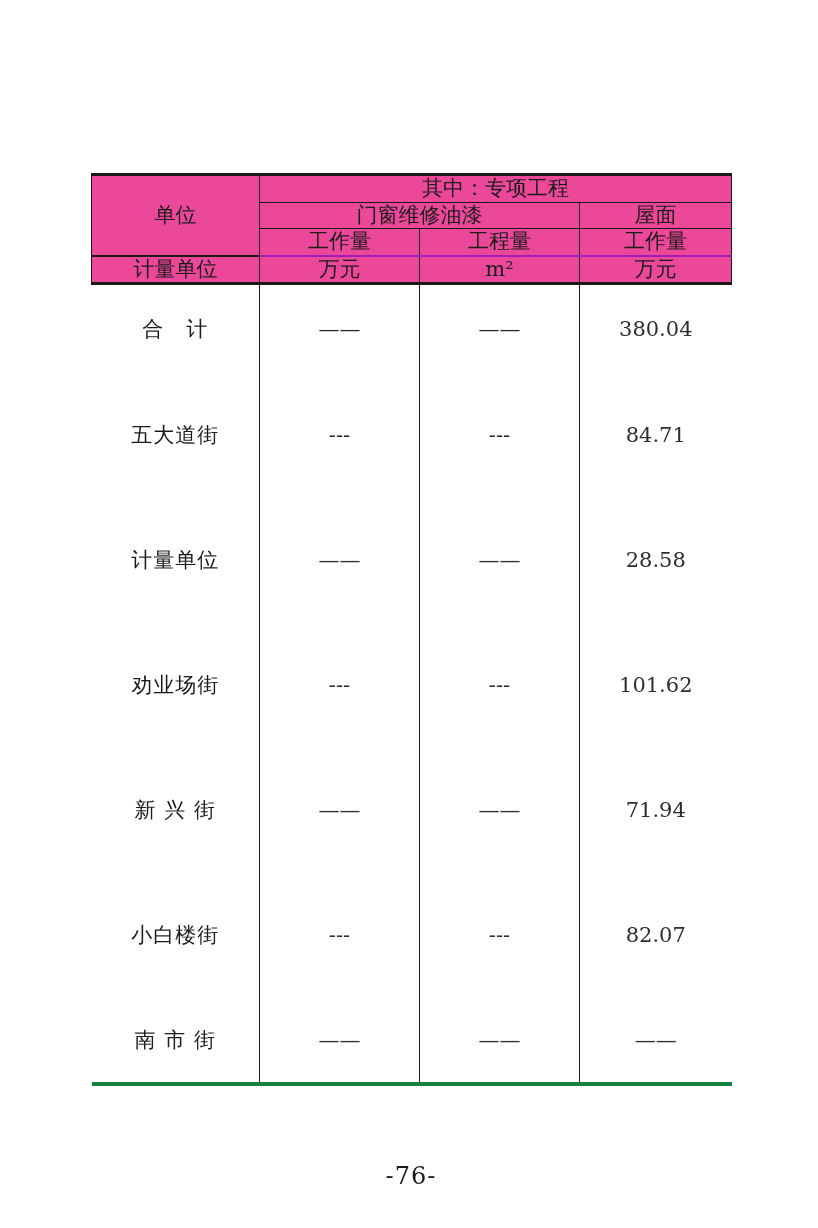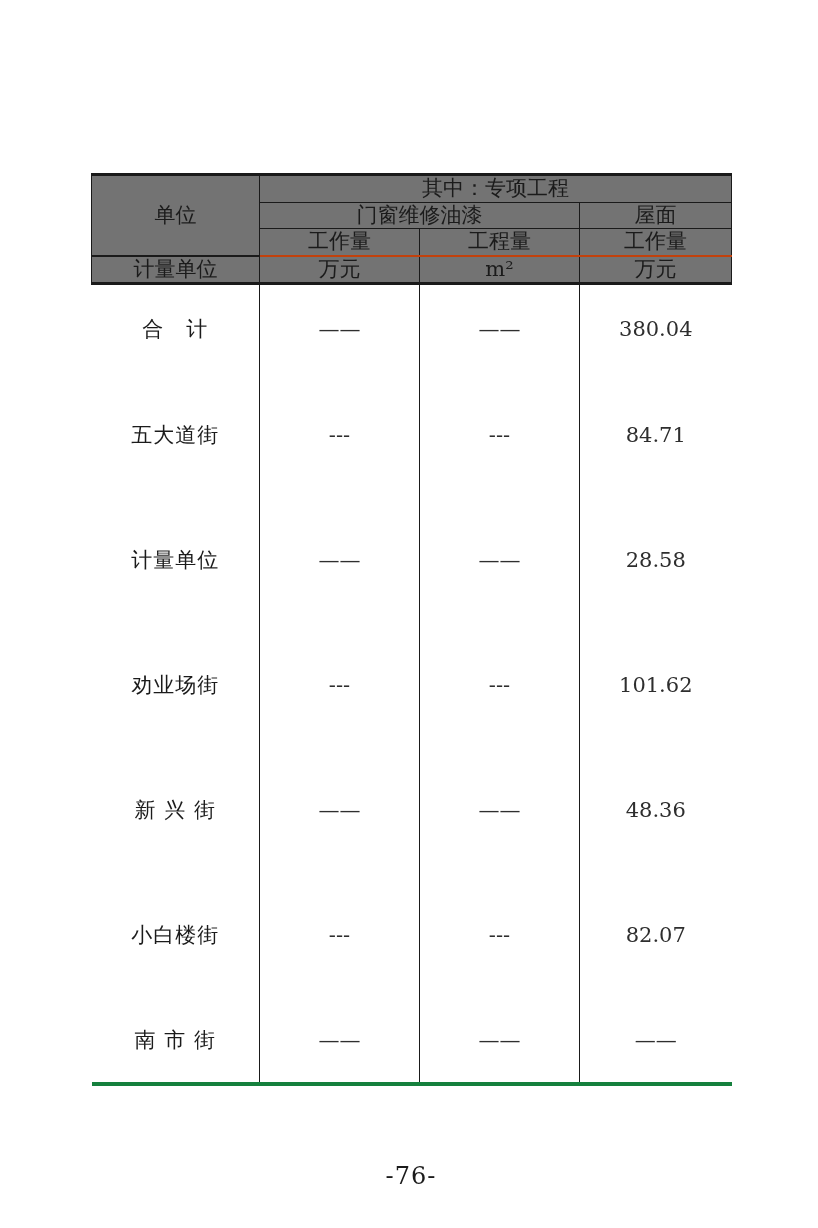--- a/index.html
+++ b/index.html
@@ -40,40 +40,40 @@
   }
   .stat-table td {
     padding: 0;
     text-align: center;
     vertical-align: middle;
     font-size: 21px;
     line-height: 1.2;
     overflow: hidden;
   }
   
-  thead td { background: #737373; }
+  thead td { background: #ec4899; }
   thead tr.h-r1 td { border-top: 3px solid #1a1a1a; }
   td.c-unit {
     border-left: 1px solid #1a1a1a;
     border-right: 1px solid #1a1a1a;
     border-bottom: 2px solid #1a1a1a;
   }
   td.c-group {
     border-right: 1px solid #1a1a1a;
     border-bottom: 1px solid #1a1a1a;
   }
   td.c-sub1 {
     border-right: 1px solid #1a1a1a;
     border-bottom: 1px solid #1a1a1a;
   }
   td.c-sub2 {
     border-right: 1px solid #1a1a1a;
     border-bottom: 1px solid #1a1a1a;
   }
-  tr.h-r3 td { border-bottom: 2px solid #c2410c; }
+  tr.h-r3 td { border-bottom: 2px solid #a21caf; }
   tr.h-r3 td.mid { border-right: 1px solid #1a1a1a; }
   tr.h-r3 td:last-child { border-right: 1px solid #1a1a1a; }
   tr.h-r4 td { border-bottom: 3px solid #1a1a1a; }
   tr.h-r4 td:first-child { border-left: 1px solid #1a1a1a; }
   tr.h-r4 td { border-right: 1px solid #1a1a1a; }
   tr.h-r4 td:last-child { border-right: 1px solid #1a1a1a; }
   
   tbody td { background: #ffffff; }
   tbody td.div { border-right: 1px solid #1a1a1a; }
   tbody tr:last-child td { border-bottom: 4px solid #15803d; }
@@ -153,21 +153,21 @@
       <tr class="b-mid">
         <td class="lbl div">劝业场街</td>
         <td class="val div">---</td>
         <td class="val div">---</td>
         <td class="val">101.62</td>
       </tr>
       <tr class="b-mid">
         <td class="lbl div">新 兴 街</td>
         <td class="val div">——</td>
         <td class="val div">——</td>
-        <td class="val">48.36</td>
+        <td class="val">71.94</td>
       </tr>
       <tr class="b-mid">
         <td class="lbl div">小白楼街</td>
         <td class="val div">---</td>
         <td class="val div">---</td>
         <td class="val">82.07</td>
       </tr>
       <tr class="b-r7">
         <td class="lbl div">南 市 街</td>
         <td class="val div">——</td>

